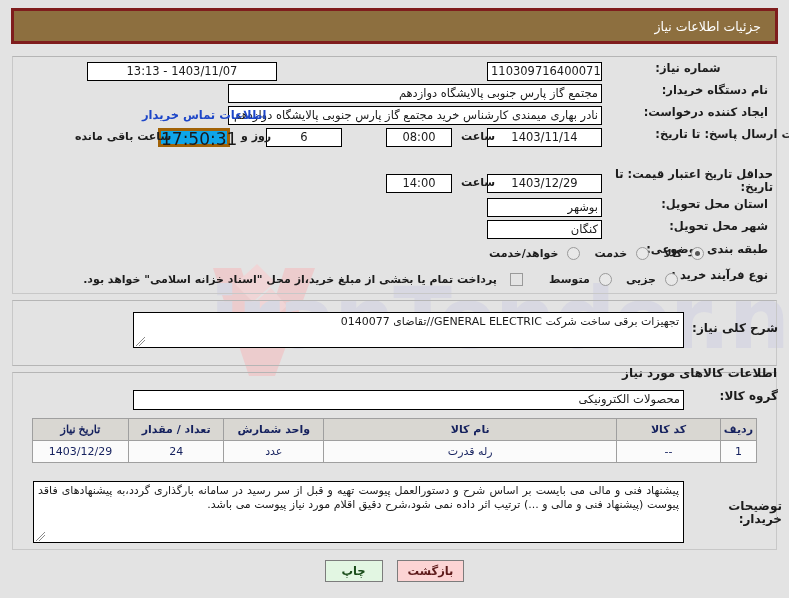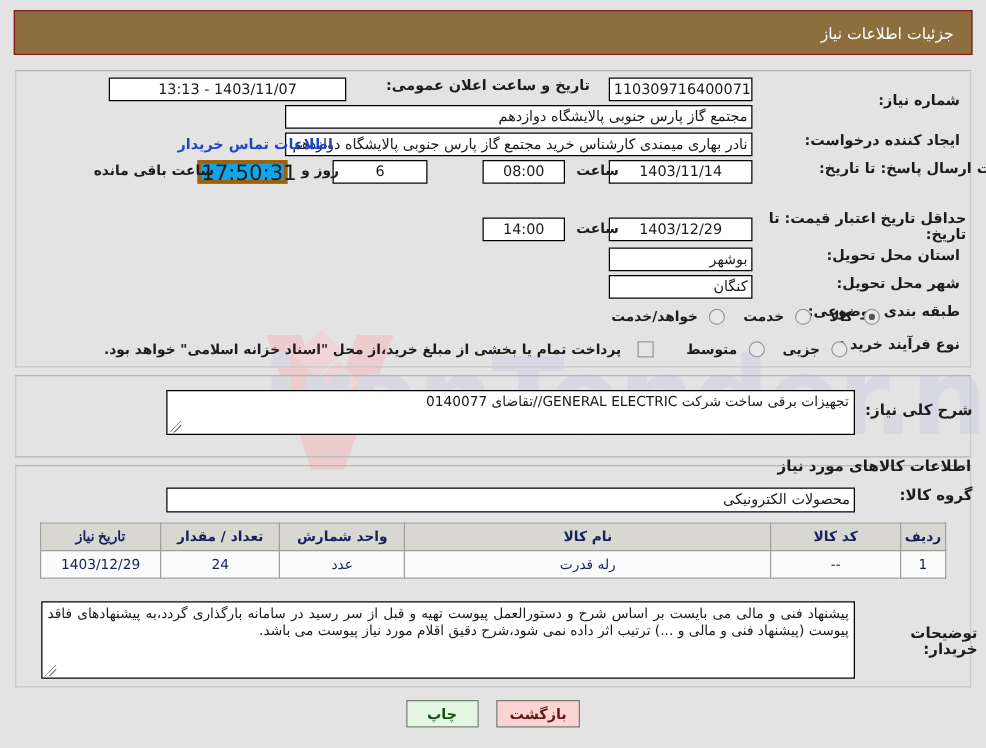--- a/index.html
+++ b/index.html
@@ -45,21 +45,21 @@
     width: 789px; height: 598px;
     padding: 0;
   }
 
   
   .titlebar {
     position: absolute;
     left: 11px; top: 8px;
     width: 767px; height: 36px;
     background: #8d6f3f;
-    border: 1px solid #7f1d1d;
+    border: 3px solid #7f1d1d;
     color: #ffffff;
     font-size: 12.5px;
     display: flex;
     align-items: center;
     justify-content: flex-start;
     padding-right: 14px;
   }
 
   
   .panel {
@@ -268,30 +268,30 @@
 </div>
 
 <div class="page">
 
   <div class="titlebar">
     <span>جزئیات اطلاعات نیاز</span>
   </div>
 
   <div class="panel" id="panel-main"></div>
 
-  <div class="row" style="left:608px; top:74px; width:160px; justify-content:flex-start;">
+  <div class="row" style="left:608px; top:62px; width:160px; justify-content:center;">
     <span class="lbl">شماره نیاز:</span>
   </div>
   <div class="inp ltr-val" style="position:absolute; left:487px; top:62px; width:115px;">1103097164000710</div>
 
-  <div class="row" style="left:282px; top:62px; width:190px; justify-content:flex-start;">
-    <span class="lbl">تاریخ و ساعت اعلان عمومی:</span>
-  </div>
   <div class="inp ltr-val" style="position:absolute; left:87px; top:62px; width:190px;">13:13 - 1403/11/07</div>
 
+  <div class="row" style="left:608px; top:84px; width:160px;">
+    <span class="lbl">نام دستگاه خریدار:</span>
+  </div>
   <div class="inp rtl-val" style="position:absolute; left:228px; top:84px; width:374px;">مجتمع گاز پارس جنوبی  پالایشگاه دوازدهم</div>
 
   <div class="row" style="left:608px; top:106px; width:160px;">
     <span class="lbl">ایجاد کننده درخواست:</span>
   </div>
   <div class="inp rtl-val" style="position:absolute; left:228px; top:106px; width:374px;">نادر بهاری میمندی کارشناس خرید مجتمع گاز پارس جنوبی  پالایشگاه دوازدهم</div>
   <a class="link" style="position:absolute; left:142px; top:108px;">اطلاعات تماس خریدار</a>
 
   <div class="row" style="left:608px; top:128px; width:165px; flex-wrap:wrap; align-items:flex-start;margin-left:40px;">
     <span class="lbl" style="width:100%;">مهلت ارسال پاسخ: تا تاریخ:</span>

